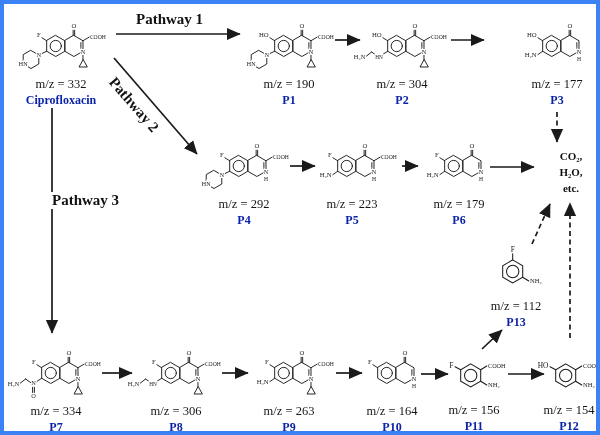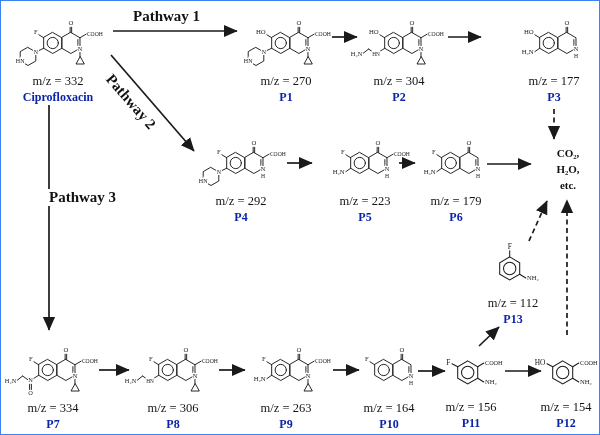--- a/index.html
+++ b/index.html
@@ -1,19 +1,19 @@
 <!DOCTYPE html>
 <html style="--bg: #ffffff; --label: #0b23a8; --ink: #1a1a1a;"><head>
 <meta charset="utf-8">
 <style>
   *{margin:0;padding:0;box-sizing:border-box}
   html,body{background:#fff}
   #stage{
     position:relative;width:600px;height:435px;overflow:hidden;
-    background:var(--bg,#fff);border:1px solid #3b82f6;
+    background:var(--bg,#fff);border:4px solid #3b82f6;
     font-family:"Liberation Serif",serif;
   }
   svg.arrows{position:absolute;left:0;top:0;pointer-events:none}
   .compound{position:absolute;display:flex;flex-direction:column;align-items:center;text-align:left}
   .c-q{width:104px}.c-q .struct svg{width:104px;height:66px;display:block}
   .c-b{width:66px}.c-b .struct svg{width:66px;height:58px;display:block}
   .mz{font-size:12.5px;color:#141414;margin-top:1px;white-space:nowrap}
   .plabel{font-size:12px;font-weight:700;color:var(--label,#0b23a8);margin-top:1px;white-space:nowrap}
   .pw{position:absolute;font-weight:700;font-size:15px;color:#111;white-space:nowrap}
   .pw1{left:132px;top:7px}
@@ -22,21 +22,21 @@
   .co2{position:absolute;left:538px;top:144px;width:58px;font-weight:700;font-size:11px;line-height:16px;color:#111;text-align:center}
   .bonds{stroke:var(--ink,#1a1a1a);stroke-width:1.25;fill:none;stroke-linecap:round}
   .atoms{font-family:"Liberation Serif",serif;fill:var(--ink,#1a1a1a);stroke:none}
   .atoms .halo{paint-order:stroke;stroke:#fff;stroke-width:2.6}
   
   .pos-cipro{left:5px;top:6px}
   .pos-p1{left:233px;top:6px}
   .pos-p2{left:346px;top:6px}
   .pos-p3{left:501px;top:6px}
   .pos-p4{left:188px;top:126px}
-  .pos-p5{left:312px;top:126px}
+  .pos-p5{left:296px;top:126px}
   .pos-p6{left:403px;top:126px}
   .pos-p7{left:0;top:333px}
   .pos-p8{left:120px;top:333px}
   .pos-p9{left:233px;top:333px}
   .pos-p10{left:336px;top:333px}
   .pos-p11{left:437px;top:340px}
   .pos-p12{left:532px;top:340px}
   .pos-p13{left:479px;top:236px}
 </style>
 </head>
@@ -131,21 +131,21 @@
           <g class="atoms">
             <text x="86.2" y="24.5" font-size="9" text-anchor="middle">O</text>
             <text x="107.5" y="39.2" font-size="7.5" text-anchor="start">COOH</text>
             <text x="98.3" y="58" font-size="8.5" text-anchor="middle" class="halo">N</text>
             <text x="42" y="36.5" font-size="9" text-anchor="end">HO</text>
             <text x="39.4" y="62.5" font-size="8" text-anchor="middle" class="halo">N</text>
             <text x="18.6" y="74.5" font-size="8" text-anchor="middle" class="halo">HN</text>
           </g>
         </svg>
       </div>
-    <div class="mz">m/z = 270</div>
+    <div class="mz">m/z = 190</div>
     <div class="plabel">P1</div>
   </div>
     <div class="compound pos-p2 c-q">
     <div class="struct">
         <svg viewBox="0 0 138 88">
           <g class="bonds">
             <polygon points="62,34 74.124,41 74.124,55 62,62 49.876,55 49.876,41"></polygon>
             <polygon points="86.2,34 98.324,41 98.324,55 86.2,62 74.07600000000001,55 74.07600000000001,41"></polygon>
             <circle cx="62" cy="48" r="7.5"></circle>
             <line x1="95.5" y1="43.5" x2="95.5" y2="52.5"></line>

